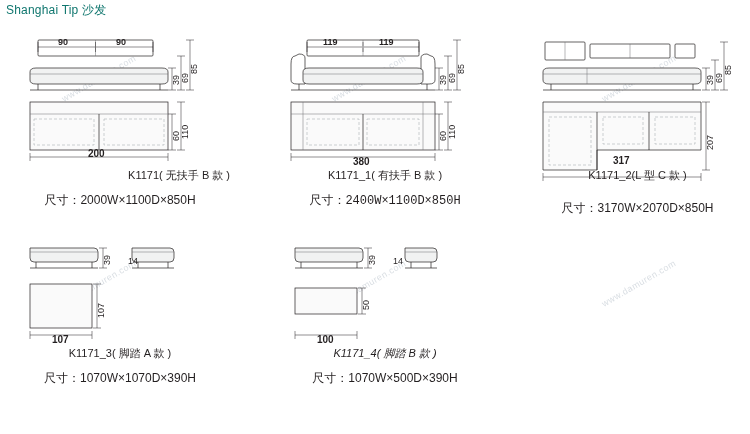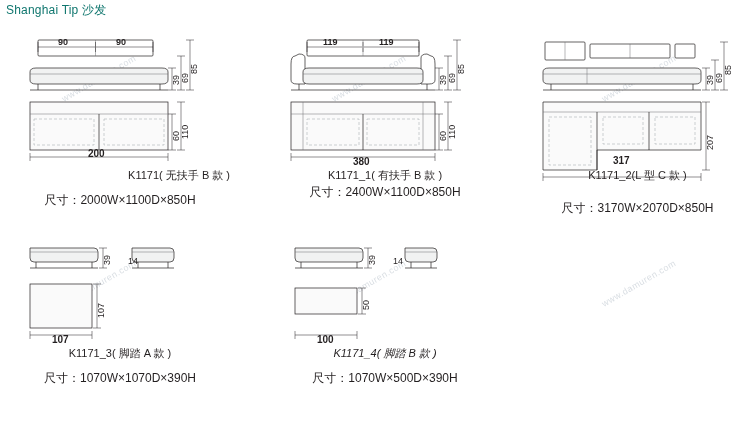--- a/index.html
+++ b/index.html
@@ -189,21 +189,21 @@
   <div class="dimlabel" style="left:38px; top:15px; font-weight:bold;">119</div>
   <div class="dimlabel" style="left:94px; top:15px; font-weight:bold;">119</div>
   <div class="dimlabel vert" style="left:153px; top:63px;">39</div>
   <div class="dimlabel vert" style="left:162px; top:61px;">69</div>
   <div class="dimlabel vert" style="left:171px; top:52px;">85</div>
   <div class="dimlabel vert" style="left:153px; top:119px;">60</div>
   <div class="dimlabel vert" style="left:162px; top:117px;">110</div>
   <div class="dimlabel big" style="left:68px; top:134px;">380</div>
 </div>
 <div class="caption" style="left:275px; top:168px; width:220px;">K1171_1( 有扶手 B 款 )</div>
-<div class="caption2" style="left:275px; top:184px; width:220px;">尺寸：2400W×1100D×850H</div>
+<div class="caption2" style="left:275px; top:192px; width:220px;font-family:Liberation Mono, monospace;">尺寸：2400W×1100D×850H</div>
 
 <div class="item" style="left:535px; top:22px; width:210px; height:140px;">
   <svg width="210" height="140" viewBox="0 0 210 140">
 
     <rect class="fillwhite" x="10" y="20" width="40" height="18" rx="1"></rect>
     <line class="ln-thin" x1="30" y1="20" x2="30" y2="38"></line>
     <rect class="fillwhite" x="55" y="22" width="80" height="14" rx="1"></rect>
     <line class="ln-thin" x1="95" y1="22" x2="95" y2="36"></line>
     <rect class="fillwhite" x="140" y="22" width="20" height="14" rx="1"></rect>
 

